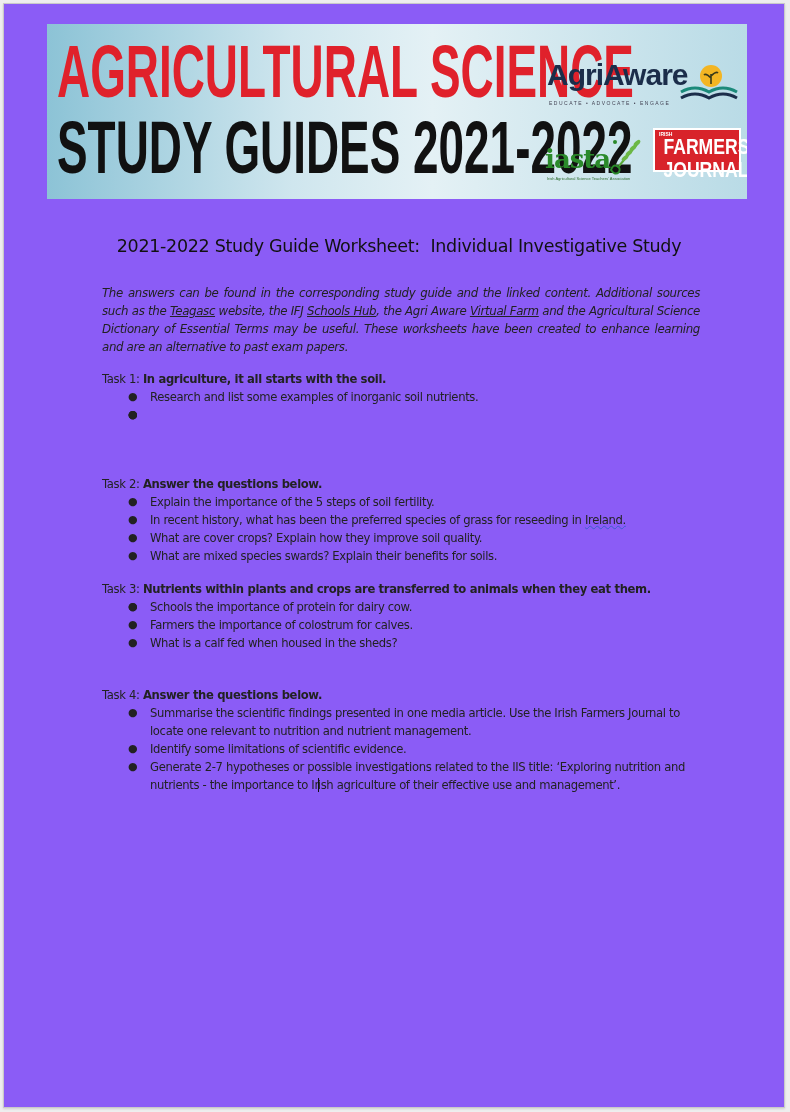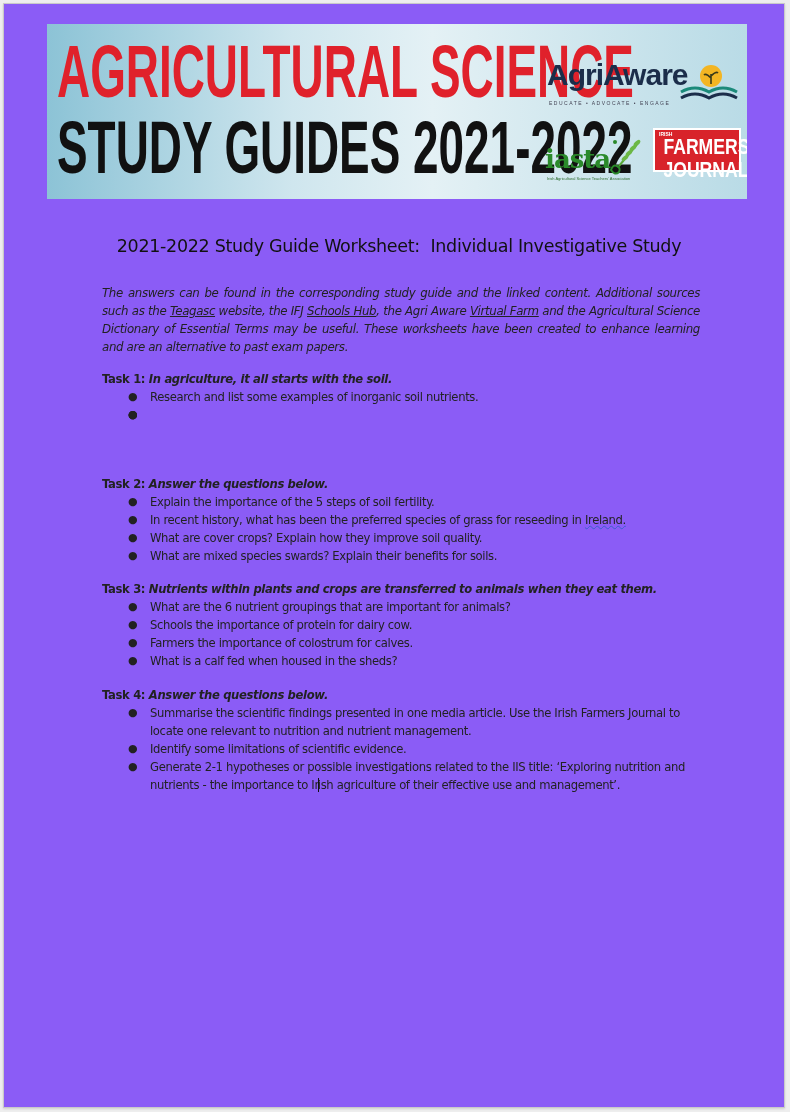--- a/index.html
+++ b/index.html
@@ -60,22 +60,22 @@
   }
   .intro {
     position: absolute; left: 98px; top: 280px; width: 598px;
     font-size: 11.8px; line-height: 18px; color: #222; font-style: italic;
     font-family: "DejaVu Sans", sans-serif; letter-spacing: -0.35px;
     text-align: justify;
   }
   .intro a { color: #222; text-decoration: underline; }
   .task { position: absolute; left: 98px; width: 610px; font-family: "DejaVu Sans", sans-serif; color: #222; }
   .task-head { font-size: 11.6px; line-height: 18px; letter-spacing: -0.35px; }
-  .task-head .lbl { font-weight: bold; text-align: right; }
-  .task-head .sub { font-weight: bold; font-style: italic; }
+  .task-head .lbl { font-weight: normal; text-align: right; }
+  .task-head .sub { font-weight: bold; }
   .task ul { list-style: none; margin: 0; padding: 0; }
   .task li {
     position: relative; padding-left: 48px; font-size: 11.6px; line-height: 18px; letter-spacing: -0.35px;
   }
   .task li .bullet {
     position: absolute; left: 26px; top: 0; font-size: 11px;
   }
   .squiggle { text-decoration: underline wavy #3a5fcd; text-decoration-thickness: 1px; }
   .caret { display:inline-block; width:1px; height:14px; background:#111; vertical-align:-3px; margin:0 -1px; }
 </style>
@@ -143,28 +143,28 @@
       <li><span class="bullet">●</span><span>Explain the importance of the 5 steps of soil fertility.</span></li>
       <li><span class="bullet">●</span><span>In recent history, what has been the preferred species of grass for reseeding in </span><span class="squiggle">Ireland.</span></li>
       <li><span class="bullet">●</span><span>What are cover crops? Explain how they improve soil quality.</span></li>
       <li><span class="bullet">●</span><span>What are mixed species swards? Explain their benefits for soils.</span></li>
     </ul>
   </div>
 
   <div class="task" style="top:576px;">
     <div class="task-head"><span class="lbl">Task 3: </span><span class="sub">Nutrients within plants and crops are transferred to animals when they eat them.</span></div>
     <ul>
-      <li><span class="bullet">●</span><span>What are the 6 nutrient groupings that are important for animals?</span></li>
+      <li><span class="bullet">●</span></li>
       <li><span class="bullet">●</span><span>Schools the importance of protein for dairy cow.</span></li>
       <li><span class="bullet">●</span><span>Farmers the importance of colostrum for calves.</span></li>
       <li><span class="bullet">●</span><span>What is a calf fed when housed in the sheds?</span></li>
     </ul>
   </div>
 
   <div class="task" style="top:682px;">
     <div class="task-head"><span class="lbl">Task 4: </span><span class="sub">Answer the questions below.</span></div>
     <ul>
       <li><span class="bullet">●</span><span>Summarise the scientific findings presented in one media article. Use the Irish Farmers Journal to locate one relevant to nutrition and nutrient management.</span></li>
       <li><span class="bullet">●</span><span>Identify some limitations of scientific evidence.</span></li>
-      <li><span class="bullet">●</span><span>Generate 2-1 hypotheses or possible investigations related to the IIS title: ‘Exploring nutrition and nutrients - the importance to Ir</span><span class="caret"></span><span>ish agriculture of their effective use and management’.</span></li>
+      <li><span class="bullet">●</span><span>Generate 2-7 hypotheses or possible investigations related to the IIS title: ‘Exploring nutrition and nutrients - the importance to Ir</span><span class="caret"></span><span>ish agriculture of their effective use and management’.</span></li>
     </ul>
   </div>
 </div>
 
 </body></html>

